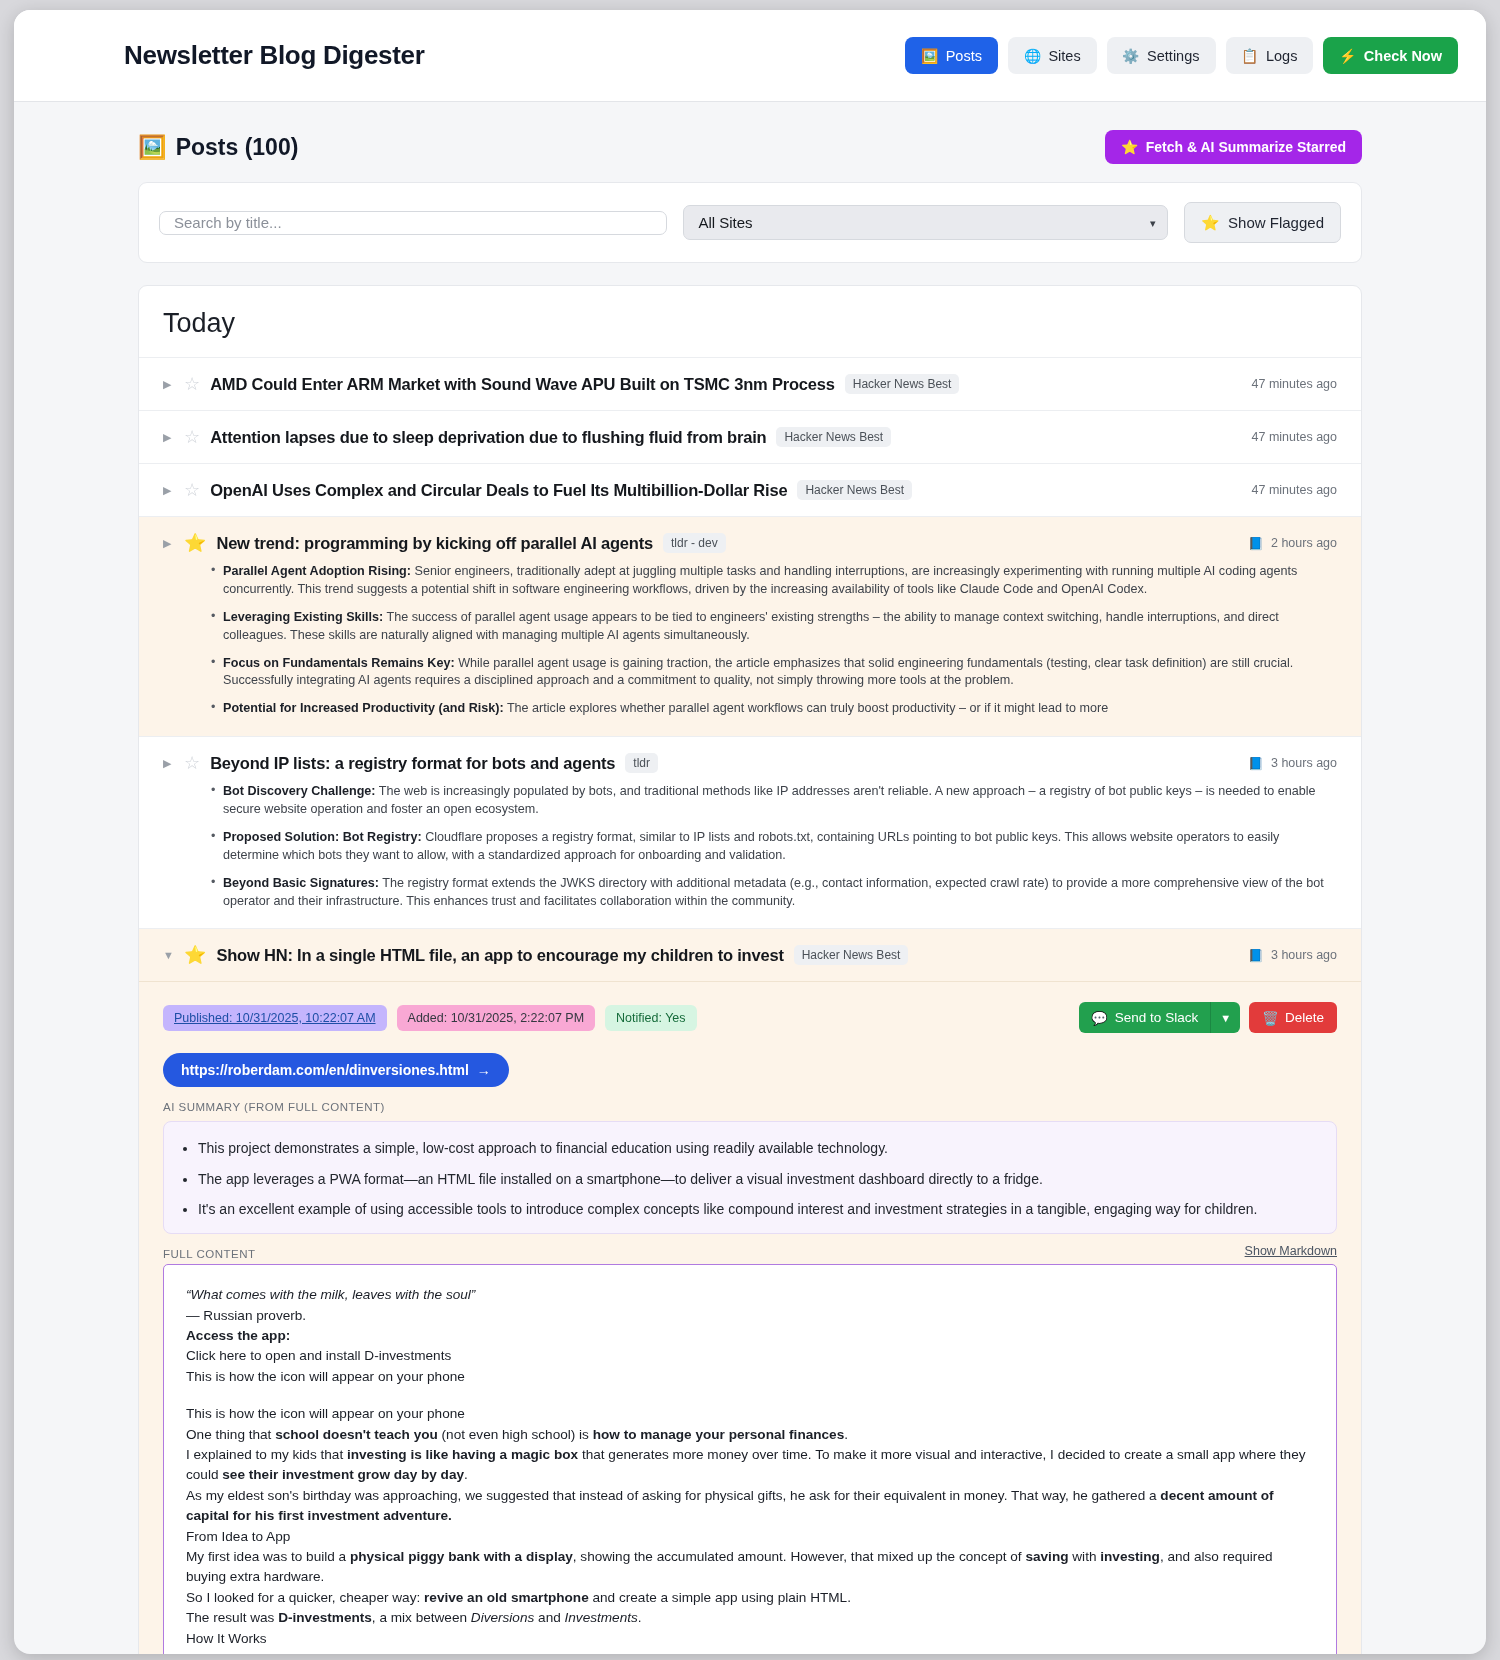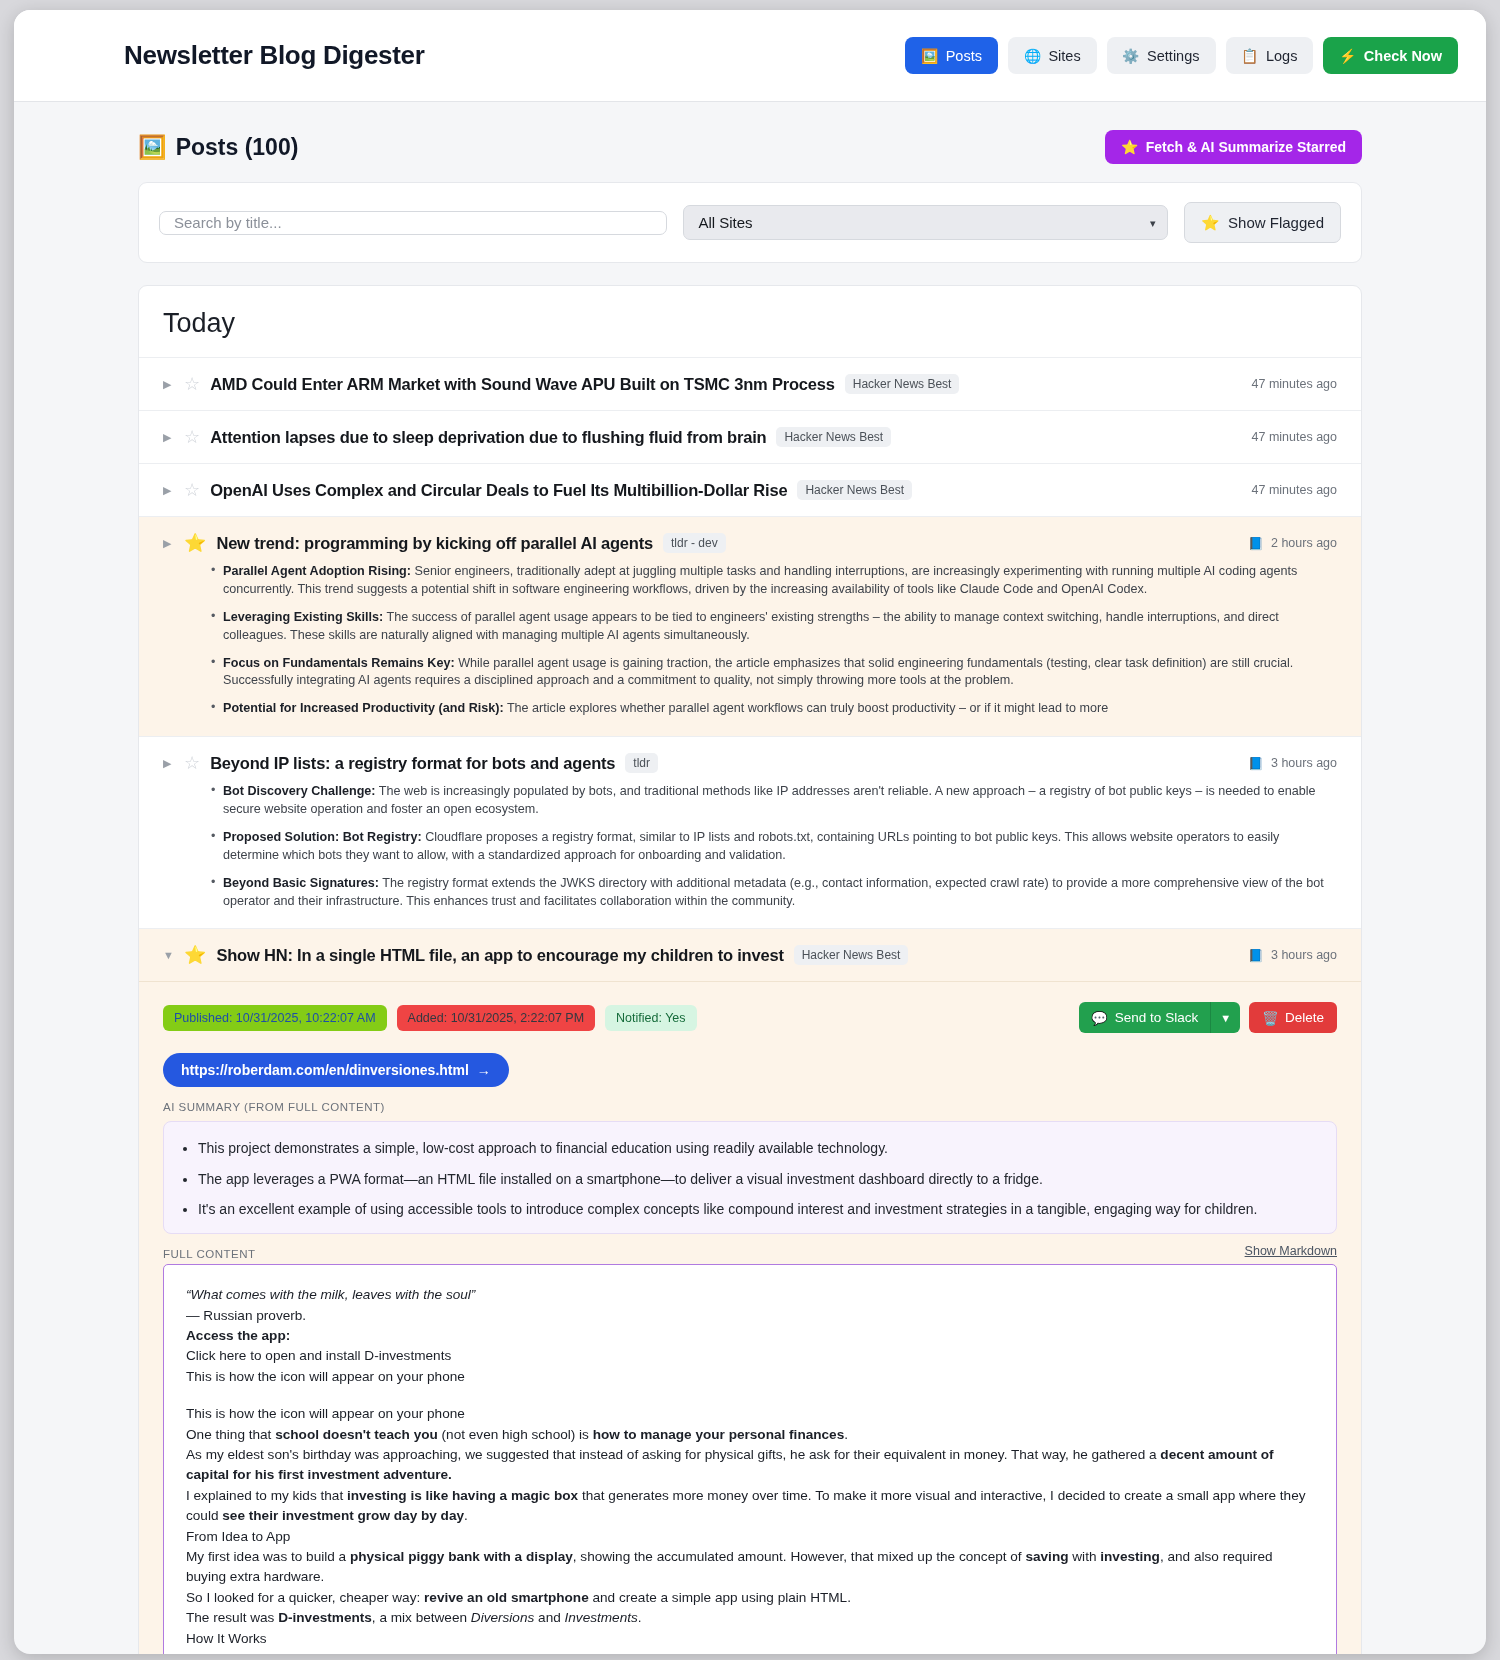--- a/index.html
+++ b/index.html
@@ -133,22 +133,22 @@
   .bullets li:last-child { margin-bottom:2px; }
   .bullets li:before {
     content:"•"; position:absolute; left:0; top:-1px; color:#555a62;
   }
   .bullets b { color:#1b1f27; }
 
   
   .detail { padding:20px 24px 24px 24px; background:#fdf4e9; }
   .meta-line { display:flex; align-items:center; gap:10px; flex-wrap:wrap; }
   .chip { font-size:12.5px; border-radius:6px; padding:6px 11px; }
-  .chip.blue { background:#84cc16; color:#1e4fa6; }
-  .chip.grey { background:#ef4444; color:#333840; }
+  .chip.blue { background:#c4b5fd; color:#1e4fa6;text-decoration:underline; }
+  .chip.grey { background:#f9a8d4; color:#333840; }
   .chip.green{ background:#d6f5e2; color:#166c3b; }
   .actions { margin-left:auto; display:flex; align-items:center; gap:9px; }
   .btn-slack {
     background:#22a04e; color:#fff; border:none; border-radius:6px 0 0 6px;
     height:31px; padding:0 12px; font-size:13.5px; font-family:inherit;
     cursor:pointer; display:inline-flex; align-items:center; gap:7px;
   }
   .btn-slack-more {
     background:#22a04e; color:#fff; border:none; border-left:1px solid #1b8843;
     border-radius:0 6px 6px 0; height:31px; width:30px; font-size:11px;
@@ -381,22 +381,22 @@
 
         <div class="content-box">
           <p><em>“What comes with the milk, leaves with the soul”</em></p>
           <p>— Russian proverb.</p>
           <p><b>Access the app:</b></p>
           <p>Click here to open and install D-investments</p>
           <p>This is how the icon will appear on your phone</p>
           <div class="sp"></div>
           <p>This is how the icon will appear on your phone</p>
           <p><span>One thing that </span><b>school doesn't teach you</b><span> (not even high school) is </span><b>how to manage your personal finances</b><span>.</span></p>
+          <p><span>I explained to my kids that </span><b>investing is like having a magic box</b><span> that generates more money over time. To make it more visual and interactive, I decided to create a small app where they could </span><b>see their investment grow day by day</b><span>.</span></p>
           <p><span>As my eldest son's birthday was approaching, we suggested that instead of asking for physical gifts, he ask for their equivalent in money. That way, he gathered a </span><b>decent amount of capital for his first investment adventure.</b></p>
-          <p><span>I explained to my kids that </span><b>investing is like having a magic box</b><span> that generates more money over time. To make it more visual and interactive, I decided to create a small app where they could </span><b>see their investment grow day by day</b><span>.</span></p>
           <p>From Idea to App</p>
           <p><span>My first idea was to build a </span><b>physical piggy bank with a display</b><span>, showing the accumulated amount. However, that mixed up the concept of </span><b>saving</b><span> with </span><b>investing</b><span>, and also required buying extra hardware.</span></p>
           <p><span>So I looked for a quicker, cheaper way: </span><b>revive an old smartphone</b><span> and create a simple app using plain HTML.</span></p>
           <p><span>The result was </span><b>D-investments</b><span>, a mix between </span><em>Diversions</em><span> and </span><em>Investments</em><span>.</span></p>
           <p>How It Works</p>
           <p><span>The app is essentially </span><b>a single HTML file</b><span> that installs on the phone as a </span><b>PWA (Progressive Web App)</b><span>.</span></p>
 
         </div>
       </div>
 

